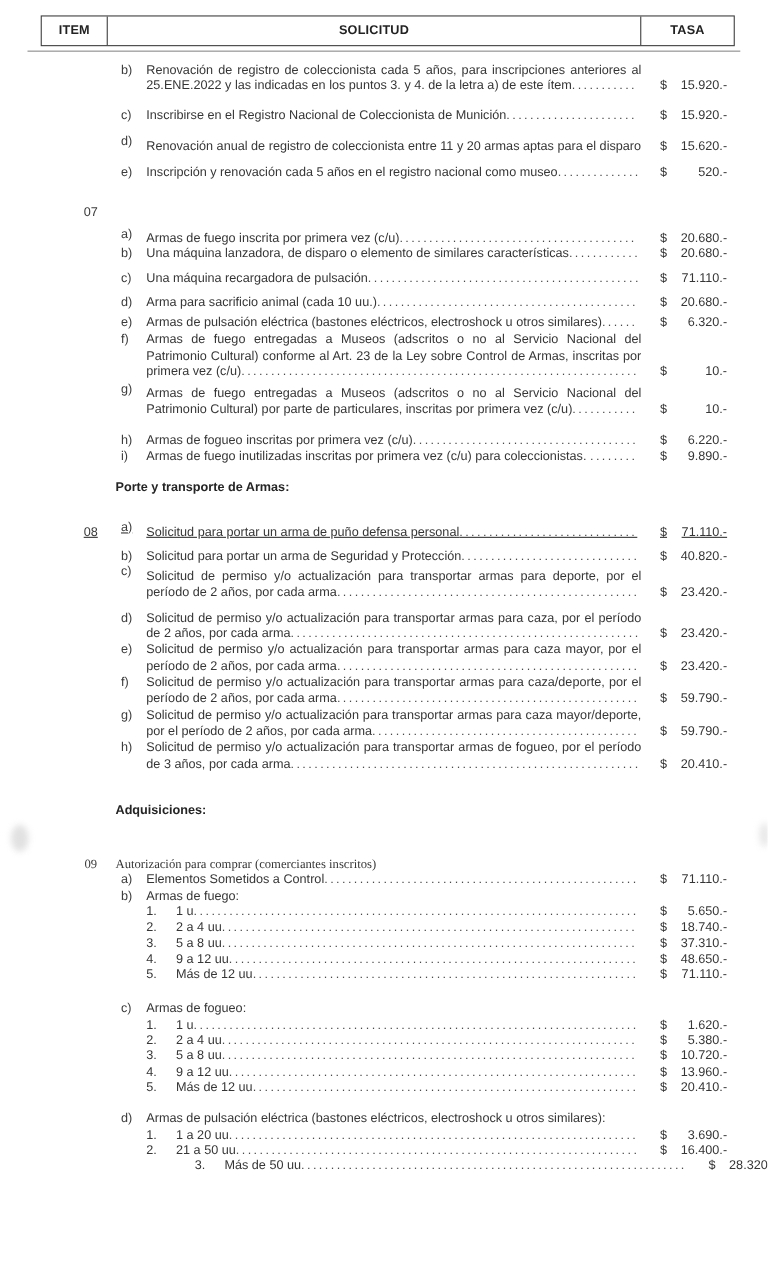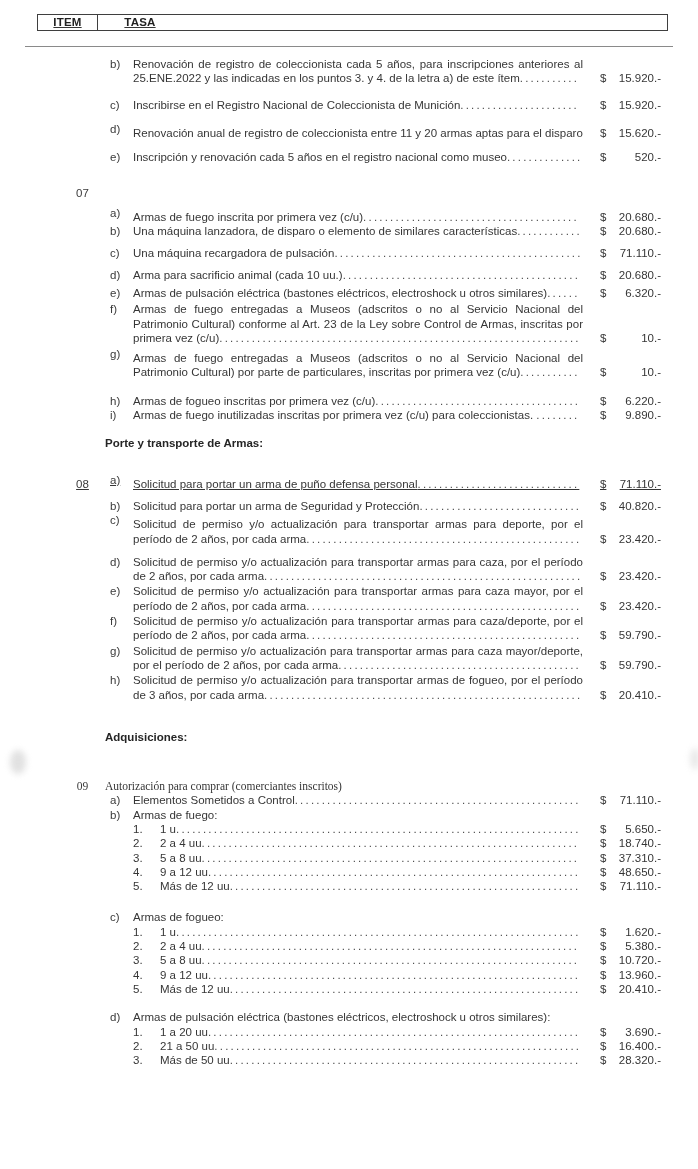--- a/index.html
+++ b/index.html
@@ -7,24 +7,23 @@
     position:relative;
     width:698px;height:1169px;
     background:#ffffff;
     font-family:"Liberation Sans","DejaVu Sans",sans-serif;
     font-size:11.5px;line-height:14.3px;
     color:#363636;
     overflow:hidden;
   }
   
   .hdr{
-    position:absolute;left:37px;top:14px;width:631px;height:17px;
+    position:absolute;left:37px;top:14px;width:631px;height:28px;
     display:flex;box-sizing:border-box;
     border:1.6px solid #3f3f3f;
-    text-decoration:underline;
   }
   .hdr-cell{
     display:flex;align-items:center;justify-content:center;
     font-weight:bold;color:#222;box-sizing:border-box;letter-spacing:.2px;
   }
   .hdr-item{width:60px;border-right:1.6px solid #3f3f3f;}
   .hdr-sol{flex:1;border-right:1.6px solid #3f3f3f;}
   .hdr-tasa{width:84px;}
   .hdr-underline{
     position:absolute;left:25px;top:46px;width:648px;height:1px;
@@ -52,20 +51,21 @@
   .blob-left{left:10px;top:750px;width:16px;height:24px;}
   .blob-right{left:690px;top:748px;width:10px;height:22px;opacity:.4;}
 </style>
 </head>
 <body>
 
 <div class="page">
 
   <div class="hdr">
     <div class="hdr-cell hdr-item">ITEM</div>
+    <div class="hdr-cell hdr-sol">SOLICITUD</div>
     <div class="hdr-cell hdr-tasa">TASA</div>
   </div>
   <div class="hdr-underline"></div>
 
   <div class="rows" id="rows">
       <div class="row" style="margin-top: 11px;">
         <span class="c-item"></span>
         <span class="c-letter">b)</span>
         <div class="c-text"><span>Renovación de registro de coleccionista cada 5 años, para inscripciones anteriores al 25.ENE.2022 y las indicadas en los puntos 3. y 4. de la letra a) de este ítem</span><span class="dots">...........</span></div>
         <div class="c-tasa">
@@ -393,21 +393,21 @@
       </div>
       <div class="row" style="margin-top: 0px;">
         <span class="c-item"></span>
         <span class="c-letter"></span>
         <div class="c-text"><span class="c-num">2.</span><span>21 a 50 uu</span><span class="dots">....................................................................</span></div>
         <div class="c-tasa">
           <span>$</span>
           <span>16.400.-</span>
         </div>
       </div>
-      <div class="row" style="margin-top: 0px;">
+      <div class="row" style="margin-top: 0px; margin-left: 44px;">
         <span class="c-item"></span>
         <span class="c-letter"></span>
         <div class="c-text"><span class="c-num">3.</span><span>Más de 50 uu</span><span class="dots">.................................................................</span></div>
         <div class="c-tasa">
           <span>$</span>
           <span>28.320.-</span>
         </div>
       </div>
     </div>
 

